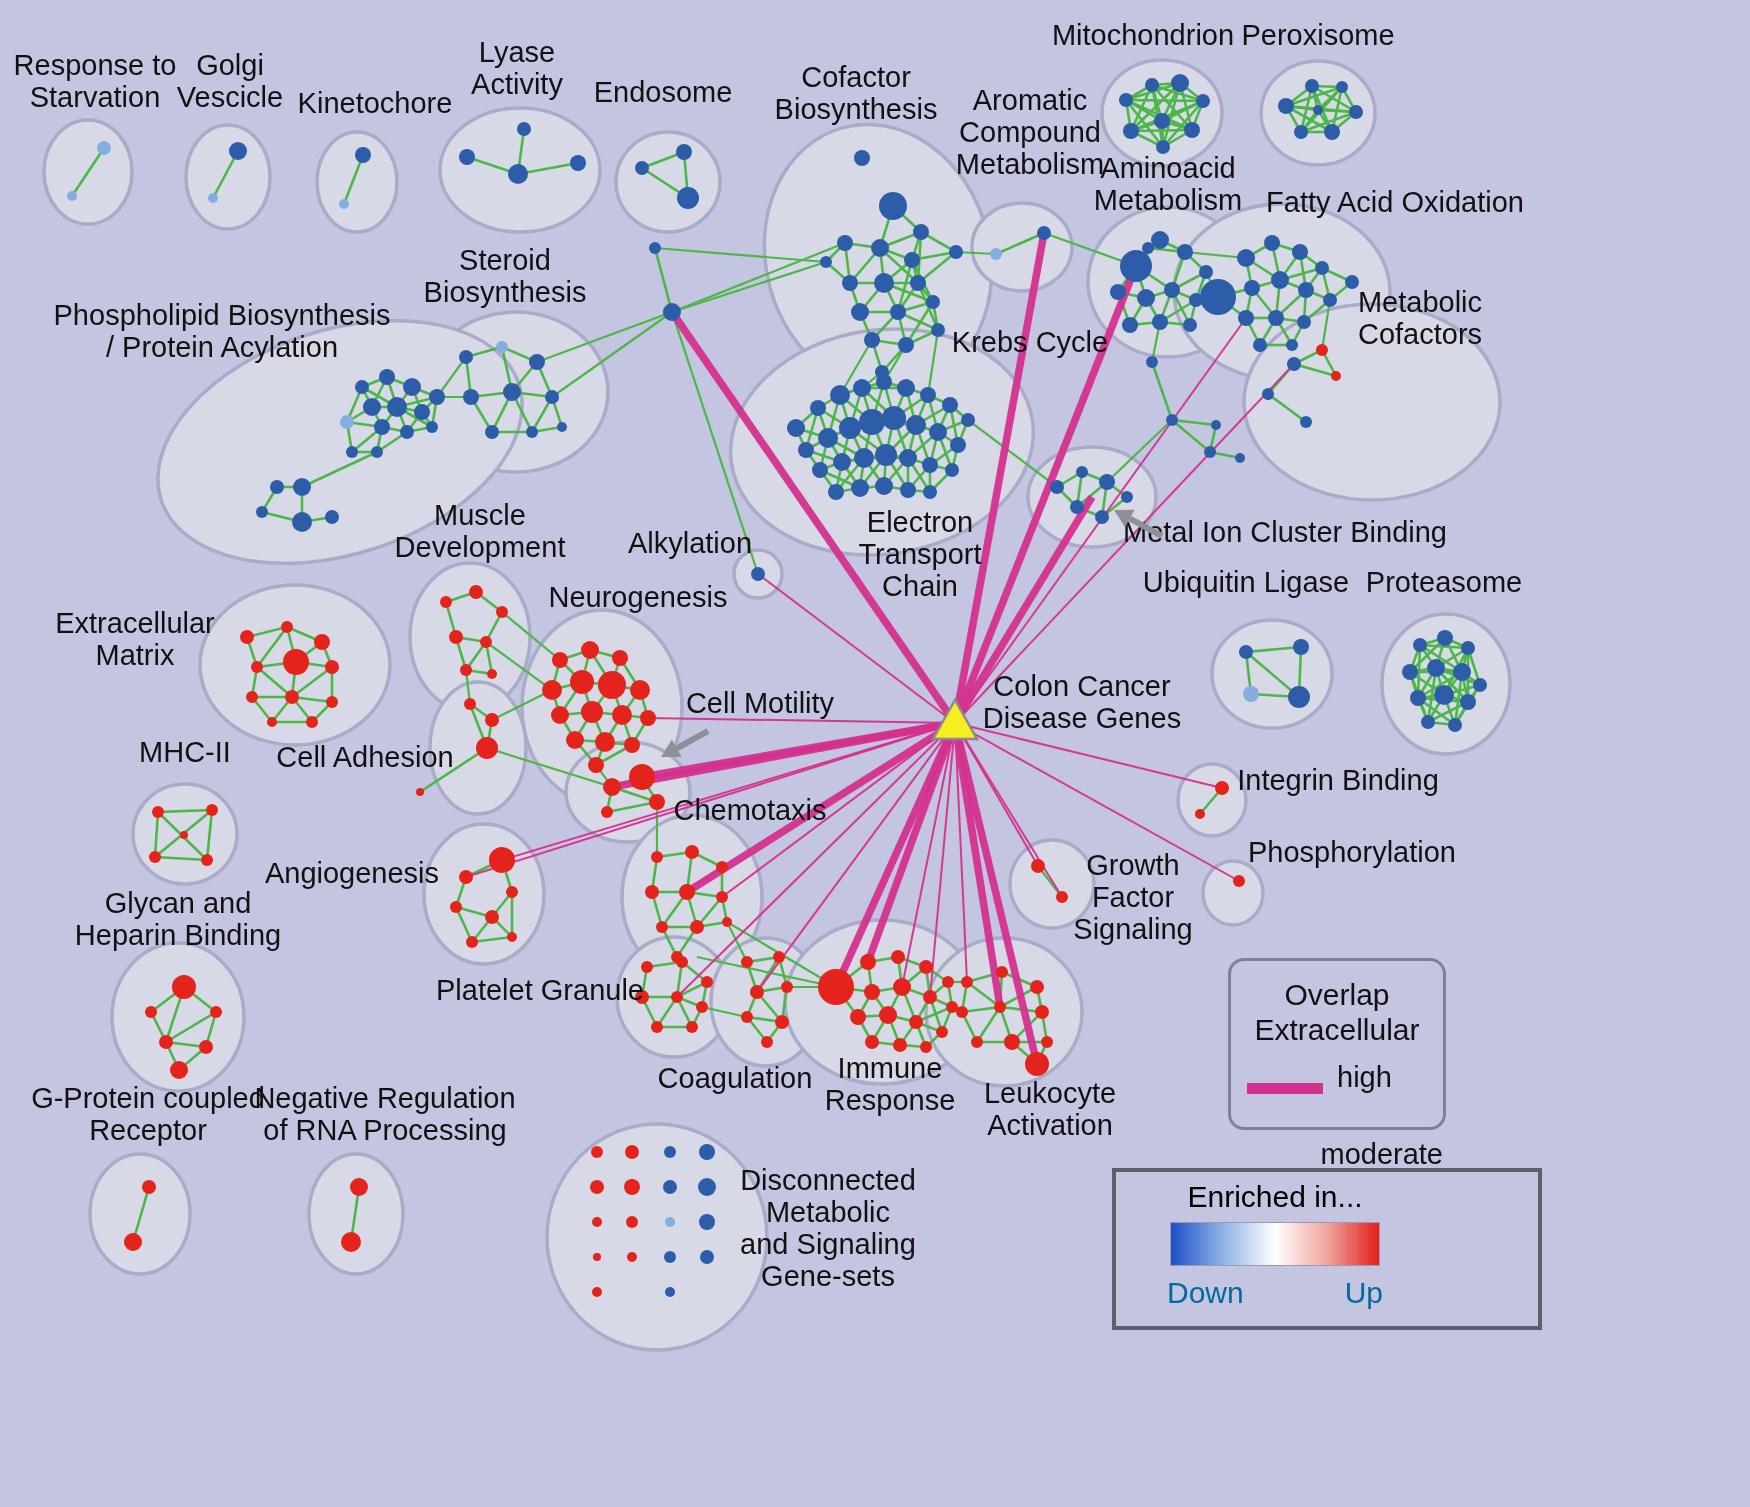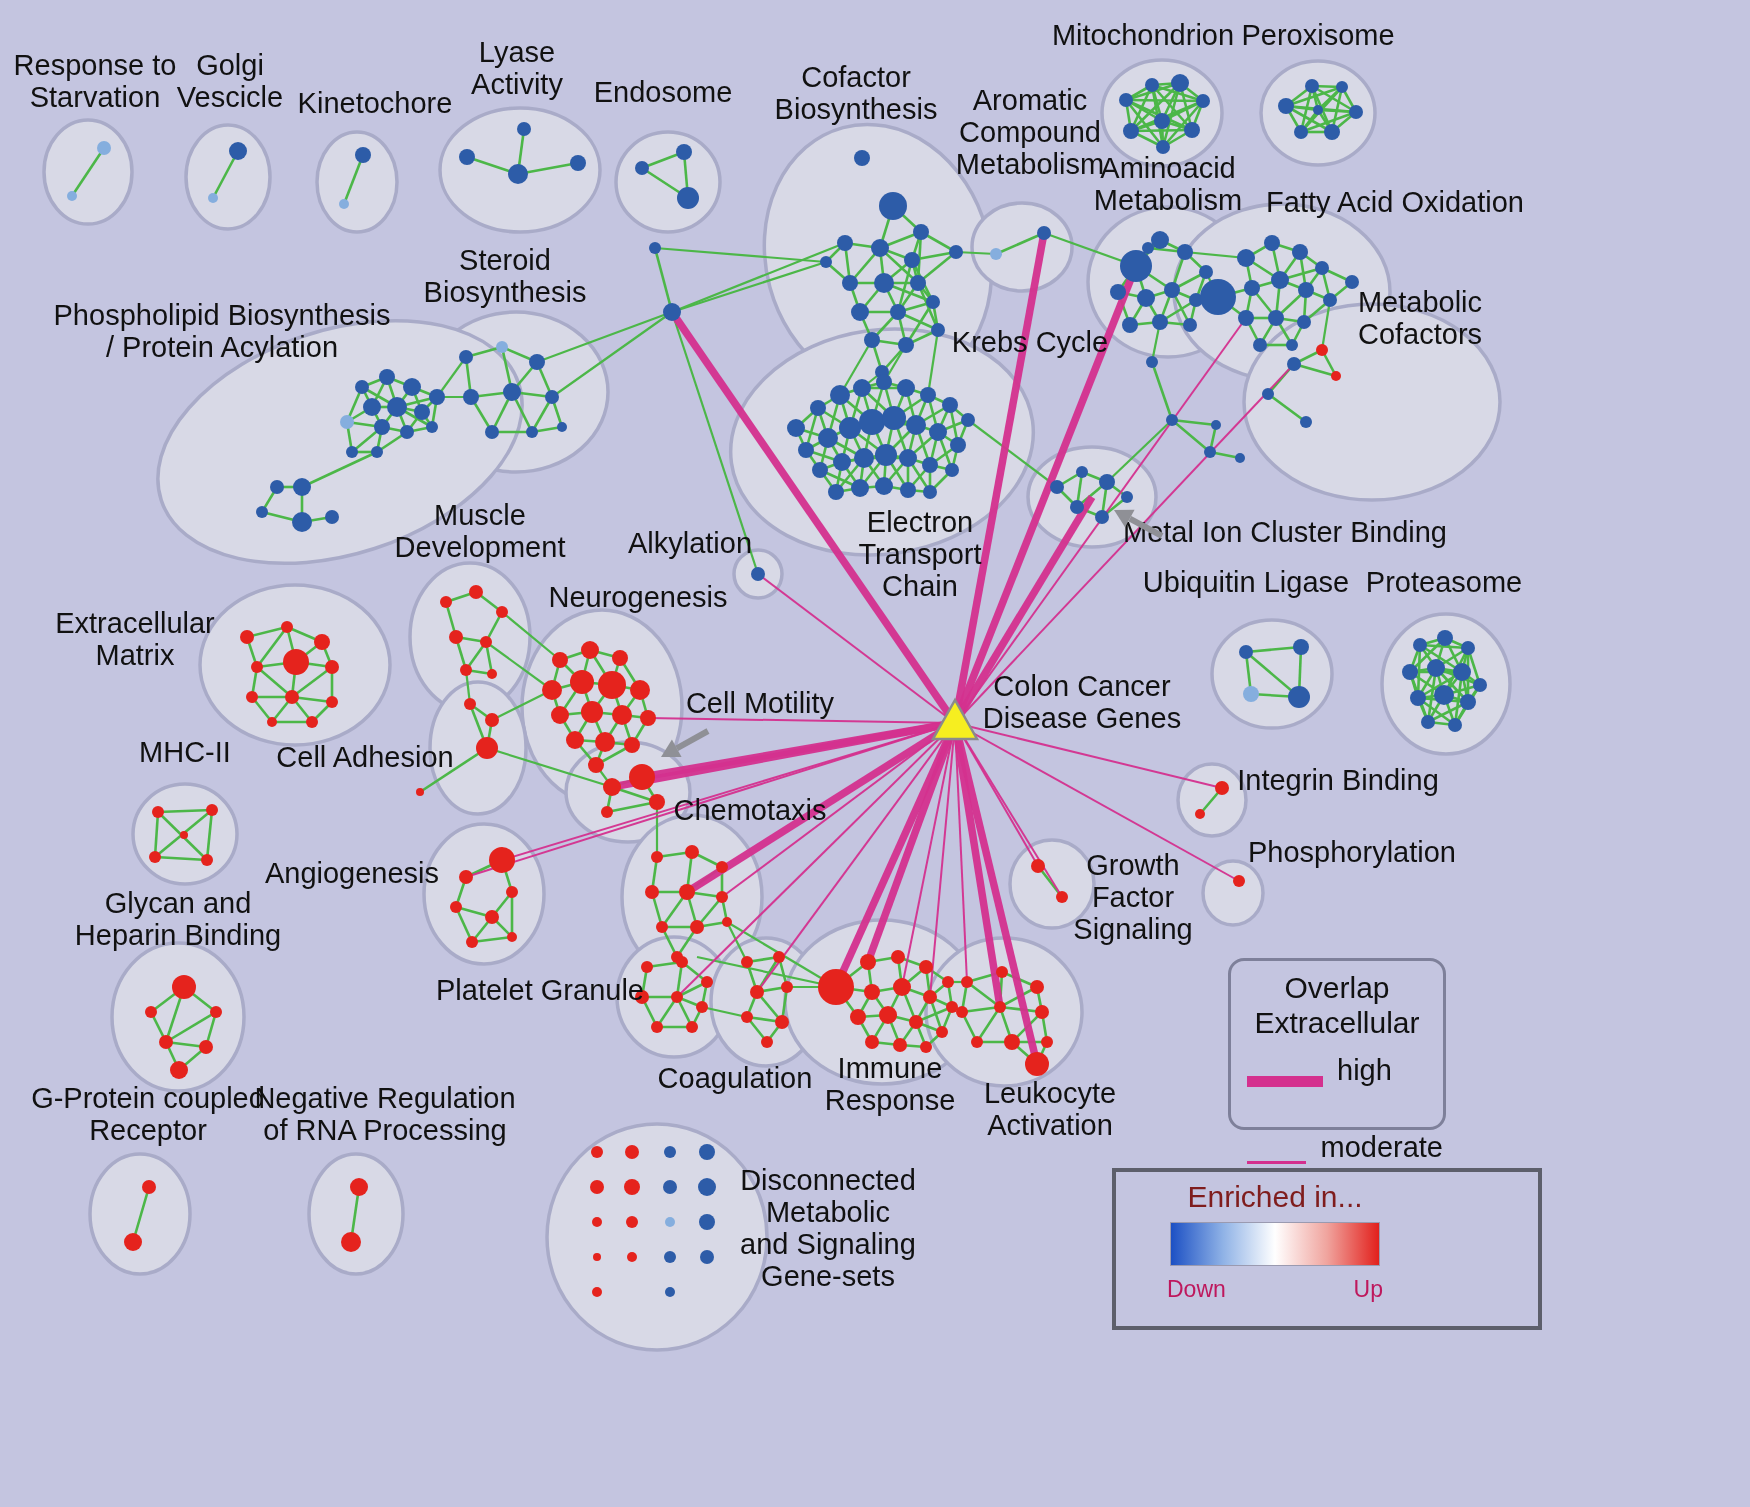--- a/index.html
+++ b/index.html
@@ -1,34 +1,34 @@
 <!DOCTYPE html>
 <html><head>
 <meta charset="utf-8">
 <style>
   html,body{margin:0;padding:0;}
   body{font-family:"Liberation Sans",sans-serif;}
   #stage{position:relative;width:1750px;height:1507px;overflow:hidden;}
   #stage svg{position:absolute;left:0;top:0;}
   svg text{font-family:"Liberation Sans",sans-serif;}
   .legend-box{position:absolute;box-sizing:border-box;}
-  #legend-overlap{left:1228px;top:958px;width:218px;height:172px;border:3px solid #7e809a;border-radius:16px;padding-top:9px;}
+  #legend-overlap{left:1228px;top:958px;width:218px;height:172px;border:3px solid #7e809a;border-radius:16px;padding-top:16px;}
   #legend-overlap .title{text-align:center;font-size:30px;line-height:35px;color:#111;}
   .sig-row{display:flex;align-items:flex-end;margin-left:16px;}
   .sig-row.first{margin-top:14px;}
   .sig-row.second{margin-top:44px;}
   .sig-swatch{width:76px;}
   .sig-swatch.high{height:11px;}
   .sig-swatch.moderate{height:3px;}
   .sig-label{margin-left:14px;font-size:29px;color:#111;}
   #legend-enrich{left:1112px;top:1168px;width:430px;height:162px;border:4px solid #5d5f6b;display:flex;}
   #legend-enrich .left{width:262px;margin-left:28px;display:flex;flex-direction:column;align-items:center;}
-  #legend-enrich .title{font-size:30px;margin-top:8px;color:#7f1d1d;}
+  #legend-enrich .title{font-size:30px;margin-top:8px;color:#000000;}
   #grad-bar{width:208px;height:42px;margin-top:8px;border:1px solid #9a9ab0;}
-  .du-row{width:216px;display:flex;justify-content:space-between;font-size:23px;margin-top:10px;color:#be185d;}
+  .du-row{width:216px;display:flex;justify-content:space-between;font-size:30px;margin-top:10px;color:#0369a1;}
   #legend-enrich .right{flex:1;display:flex;flex-direction:column;justify-content:center;align-items:center;font-size:28px;line-height:33px;color:#111;}
 </style>
 </head>
 <body style="background: rgb(196, 197, 224);">
 
 <div id="stage" style="background: rgb(196, 197, 224);">
   <div id="svg-holder">
       <svg viewBox="0 0 1750 1507" width="1750" height="1507">
         <g>
           <ellipse cx="88" cy="172" rx="44" ry="52" fill="#d8d9e6" stroke="#a9abc8" stroke-width="3.5"></ellipse>

